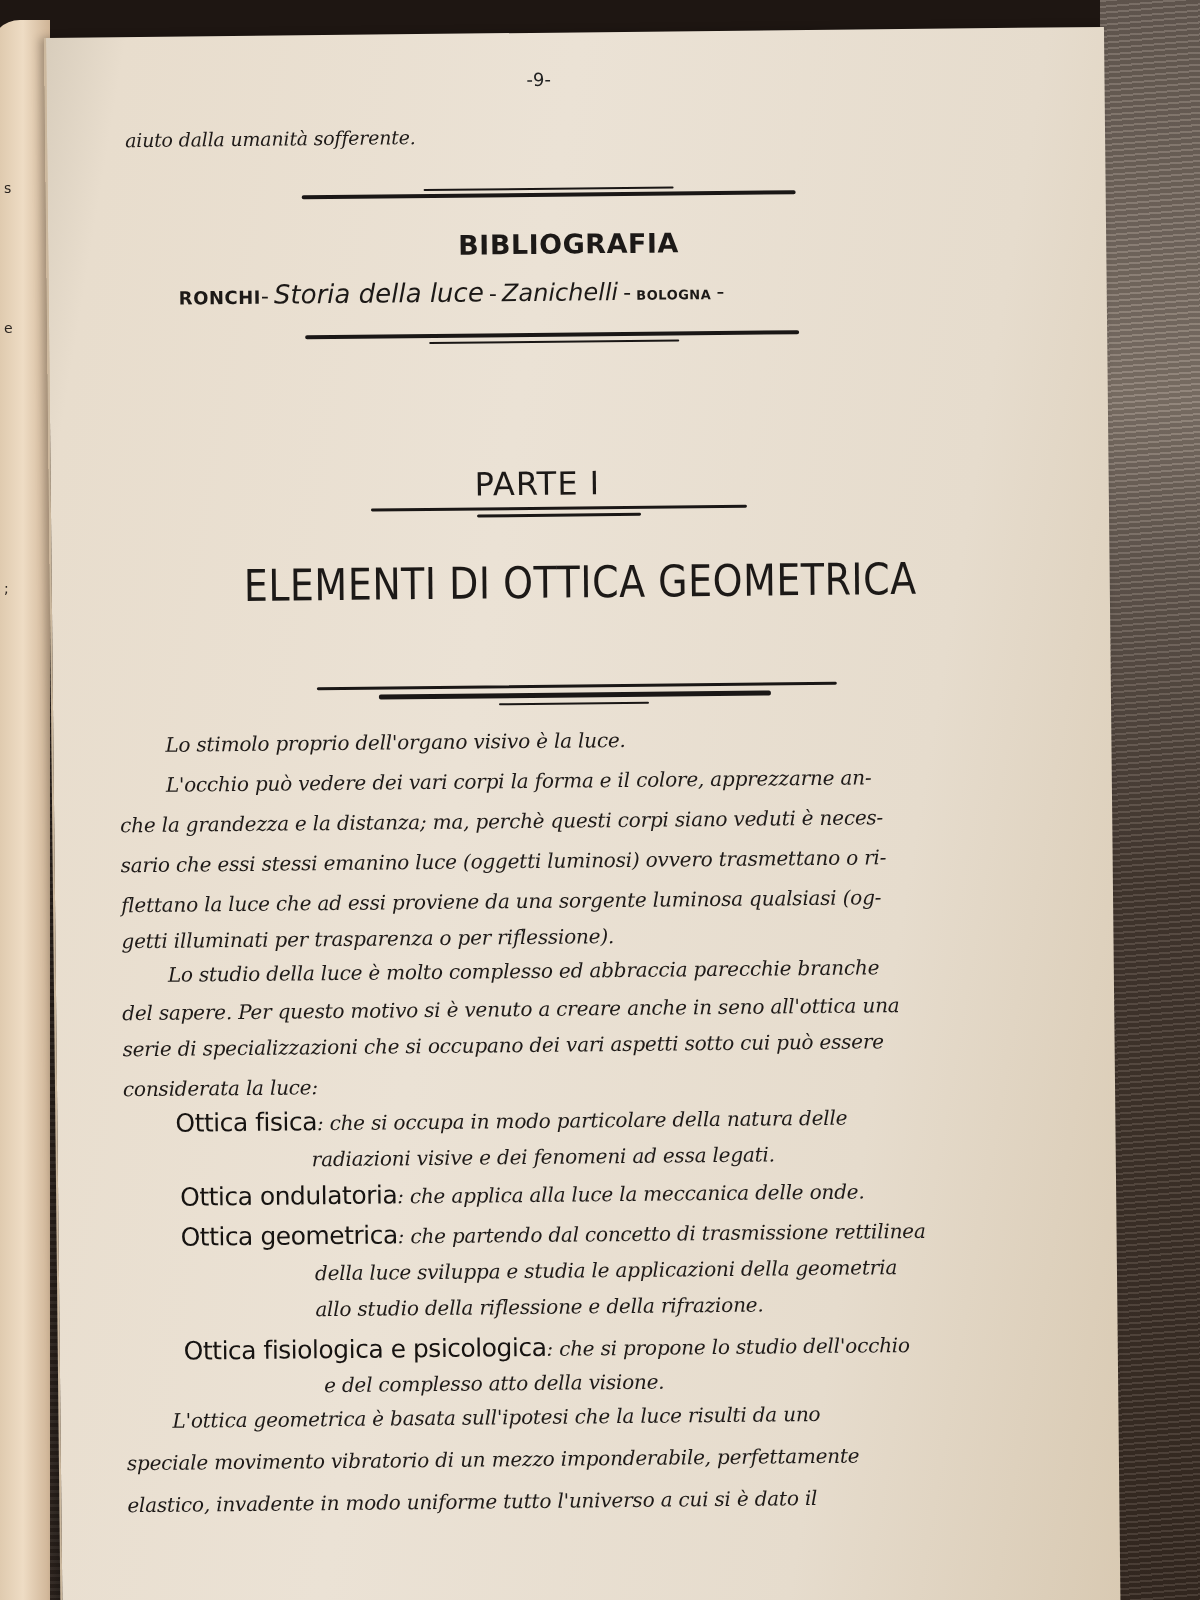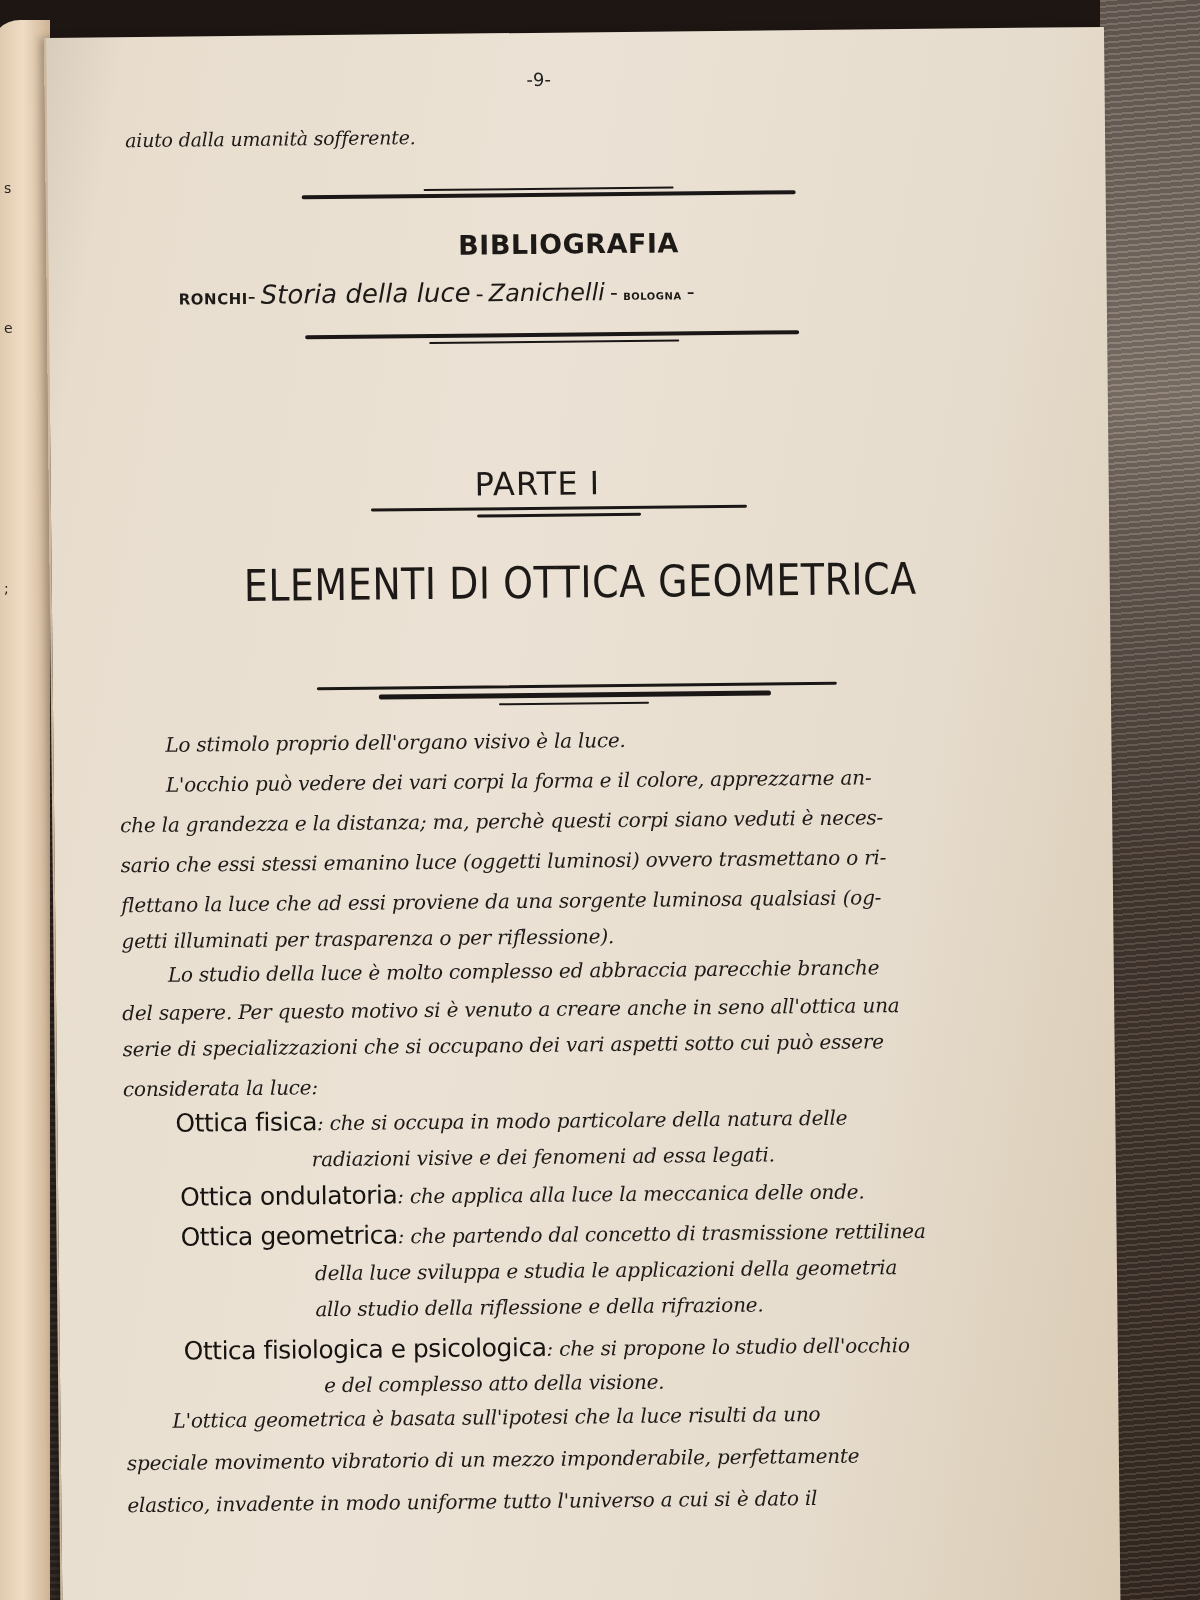--- a/index.html
+++ b/index.html
@@ -45,21 +45,21 @@
     .rule { position: absolute; background: #1a1716; height: 4px; border-radius: 2px; }
     .rule.thin { height: 2px; }
     .heading {
       position: absolute; font-family: "DejaVu Sans", sans-serif; color: #1c1917;
       white-space: nowrap; font-weight: bold;
     }
     .biblio-line {
       position: absolute; left: 130px; top: 244px; white-space: nowrap; color: #1c1917;
       font-family: "DejaVu Sans", sans-serif;
     }
-    .biblio-line .small { font-size: 15px; font-weight: bold; letter-spacing: 0.5px; }
+    .biblio-line .small { font-size: 18px; font-weight: bold; letter-spacing: 0.5px; }
     .biblio-line .ital { font-style: italic; font-size: 26px; }
     .biblio-line .dash { font-size: 22px; }
     .term {
       font-family: "DejaVu Sans", sans-serif; font-style: normal; font-size: 25px;
       letter-spacing: -0.5px; color: #161311;
     }
   </style>
 </head>
 <body>
 
@@ -83,21 +83,21 @@
   <div class="rule thin" style="left:376px;top:155px;width:250px;"></div>
 
   <div class="heading" style="left:410px;top:196px;font-size:27px;letter-spacing:0.5px;">BIBLIOGRAFIA</div>
 
   <div class="biblio-line">
     <span class="small">RONCHI</span><span class="dash">-</span>
     <span class="ital">Storia della luce</span>
     <span class="dash">-</span>
     <span class="ital" style="font-size:24px;">Zanichelli</span>
     <span class="dash">-</span>
-    <span class="small" style="font-size:10px;">BOLOGNA</span>
+    <span class="small" style="font-size:13px;">BOLOGNA</span>
     <span class="dash">-</span>
   </div>
 
   <div class="rule" style="left:256px;top:300px;width:494px;"></div>
   <div class="rule thin" style="left:380px;top:308px;width:250px;"></div>
 
   <div class="heading" style="left:424px;top:432px;font-size:32px;font-weight:normal;letter-spacing:1px;">PARTE I</div>
   <div class="rule thin" style="left:320px;top:474px;width:376px;height:3px;"></div>
   <div class="rule thin" style="left:426px;top:481px;width:164px;height:3px;"></div>
 

